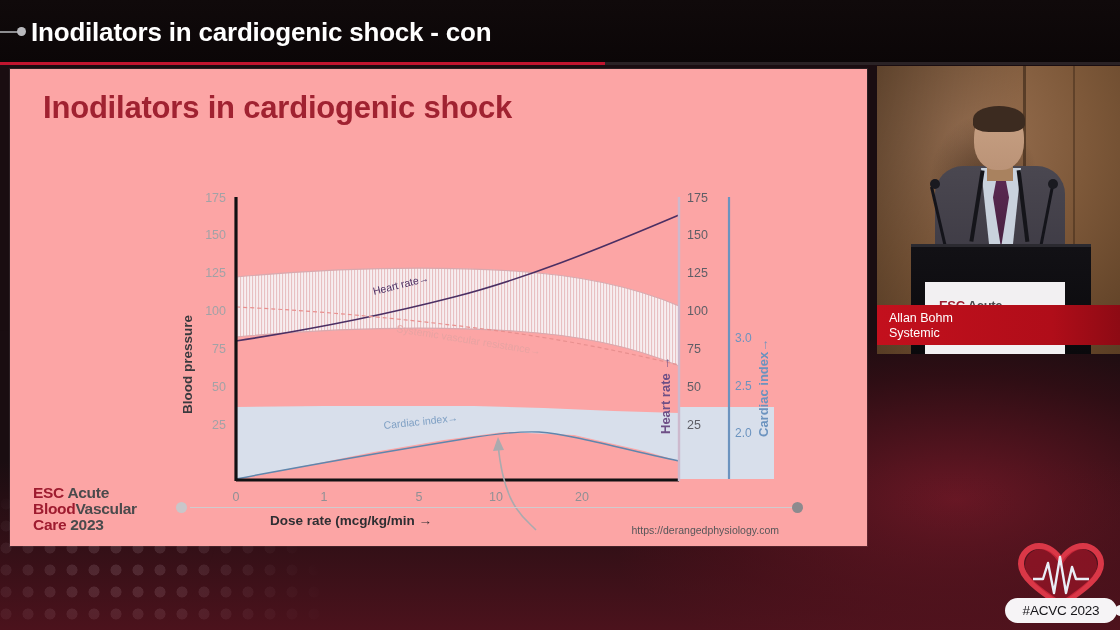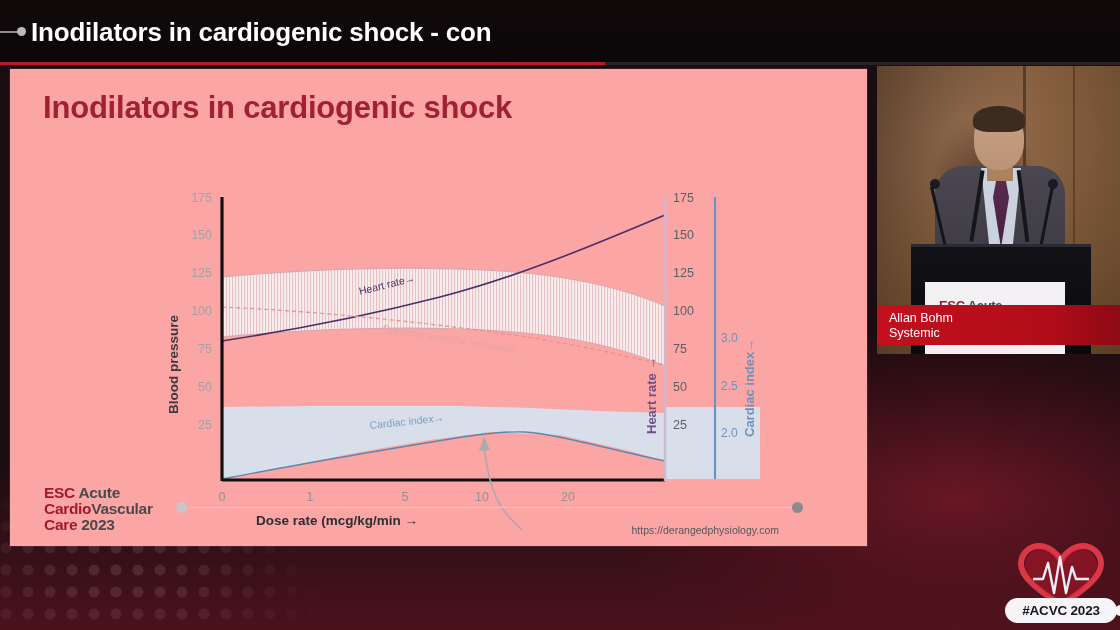--- a/index.html
+++ b/index.html
@@ -75,26 +75,26 @@
     position: absolute; left: 10px; top: 69px; width: 857px; height: 477px;
     background: #fca5a5;
     box-shadow: 0 0 0 1px rgba(255,255,255,0.08);
   }
   .slide-title {
     position: absolute; left: 33px; top: 21px;
     color: #a02231; font-size: 31px; font-weight: bold; letter-spacing: -0.2px;
   }
 
   
-  .chart-wrap { position: absolute; left: 150px; top: 120px; width: 600px; height: 355px; text-decoration: underline; }
+  .chart-wrap { position: absolute; left: 164px; top: 120px; width: 600px; height: 355px; text-decoration: underline; }
   .chart-svg { position: absolute; left: 0; top: 0; }
 
   
   .esc-logo {
-    position: absolute; left: 34px; bottom: 13px;
+    position: absolute; left: 23px; bottom: 13px;
     font-size: 15.5px; font-weight: bold; line-height: 1.03;
     letter-spacing: -0.3px;
   }
   .esc-logo .r { color: #9e1b2f; }
   .esc-logo .g { color: #4a4a4c; }
   .track-line {
     position: absolute; left: 180px; bottom: 38px; width: 608px; height: 1px;
     background: #cfcbce;
   }
   .track-dot-l {
@@ -211,21 +211,21 @@
   }
 
   
   .badge { position: absolute; left: 1005px; top: 543px; width: 115px; height: 87px; }
   .badge-heart { position: absolute; left: 12px; top: 0; }
   .badge-pill {
     position: absolute; left: 0; top: 55px; width: 112px; height: 25px;
     background: #f6f4f6; border-radius: 13px;
     display: flex; align-items: center; justify-content: center;
   }
-  .badge-pill span { color: #17161a; font-size: 13.5px; font-weight: bold; letter-spacing: -0.2px; }
+  .badge-pill span { color: #17161a; font-size: 13.5px; font-weight: normal; letter-spacing: -0.2px; }
   .badge-pill-dot {
     position: absolute; left: 110px; top: 62px; width: 11px; height: 11px;
     border-radius: 50%; background: #f6f4f6;
   }
 </style>
 </head>
 <body>
 
 <div id="stage">
 
@@ -318,21 +318,21 @@
         <text transform="translate(222,143) rotate(9)" fill="#e7a3a2" font-family="Liberation Sans, sans-serif" font-size="10.5">Systemic vascular resistance→</text>
         <text transform="translate(210,240) rotate(-6)" fill="#7fa0c4" font-family="Liberation Sans, sans-serif" font-size="10.5">Cardiac index→</text>
 
         <path d="M 362 341 C 352 330, 330 320, 324 255" fill="none" stroke="#aaaaae" stroke-width="1.6"></path>
         <path d="M 324 248 L 319 262 L 330 261 Z" fill="#aaaaae"></path>
       </svg>
     </div>
 
     <div class="esc-logo">
       <div><span class="r">ESC </span><span class="g">Acute</span></div>
-      <div><span class="r">Cardio</span><span class="g">Vascular</span></div>
+      <div><span class="r">Blood</span><span class="g">Vascular</span></div>
       <div><span class="r">Care </span><span class="g">2023</span></div>
     </div>
 
     <div class="track-line"></div>
     <div class="track-dot-l"></div>
     <div class="track-dot-r"></div>
     <div class="slide-url">https://derangedphysiology.com</div>
   </div>
 
   <div class="video">

